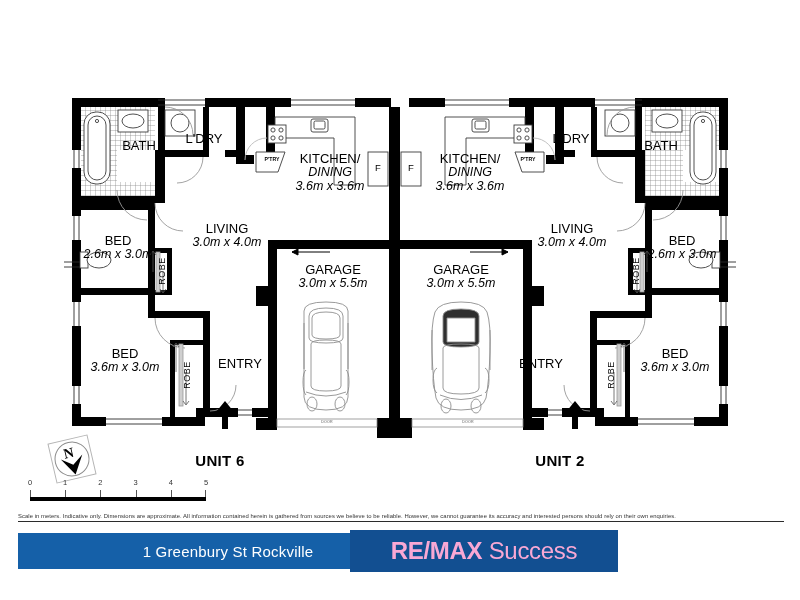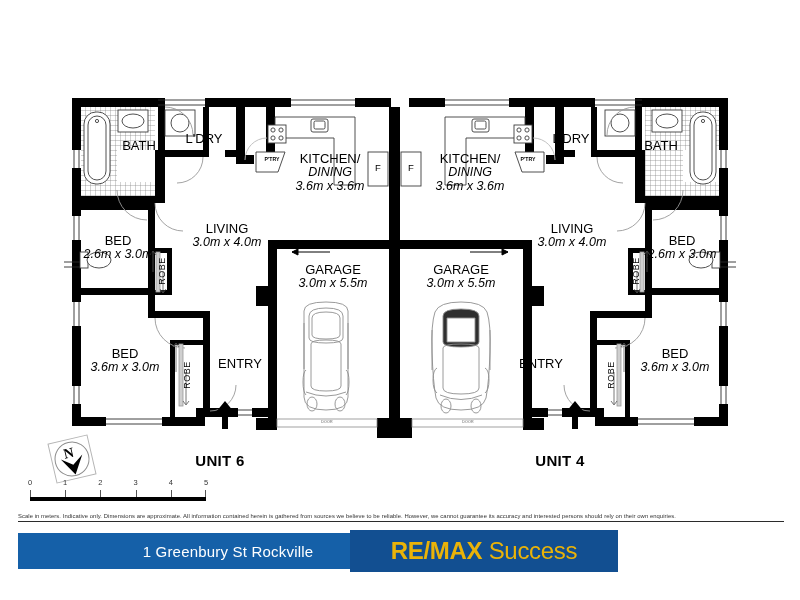--- a/index.html
+++ b/index.html
@@ -65,21 +65,21 @@
     display:flex; align-items:center; justify-content:center;
   }
   #addr-text {
     font-size:15px; color:#fff; letter-spacing:.2px;
     margin-right:180px;
   }
   #brand-bar {
     position:absolute; left:350px; top:-3px; width:268px; height:42px;
     display:flex; align-items:center; justify-content:center;
   }
-  #brand-text { font-size:24px; font-weight:bold; color:#eab308; letter-spacing:-.3px; }
+  #brand-text { font-size:24px; font-weight:bold; color:#f9a8d4; letter-spacing:-.3px; }
   #brand-text .sfx { font-weight:normal; }
 </style>
 </head>
 <body>
 
 <div id="page">
 
   <div id="plan">
     <svg width="800" height="500" viewBox="0 0 800 500" xmlns="http://www.w3.org/2000/svg">
       <defs>
@@ -486,21 +486,21 @@
       <span>ENTRY</span>
     </div>
     <div class="lbl lbl-door" style="left:468px; top:423px;">
       <span>DOOR</span>
     </div>
 
     <div class="lbl lbl-unit" style="left:220px; top:461px;">
       <span>UNIT 6</span>
     </div>
     <div class="lbl lbl-unit" style="left:560px; top:461px;">
-      <span>UNIT 4</span>
+      <span>UNIT 2</span>
     </div>
   </div>
 
   <div id="compass">
     <svg width="52" height="50" viewBox="0 0 52 50" xmlns="http://www.w3.org/2000/svg">
       <g transform="rotate(-13 26 25)">
         <rect x="6" y="5" width="40" height="40" fill="#fff" stroke="#b5b5b5" stroke-width="1"></rect>
         <circle cx="26" cy="25" r="17" fill="#fff" stroke="#8d8d8d" stroke-width="1"></circle>
         <text x="24" y="23" font-family="&quot;Liberation Serif&quot;, serif" font-size="14" font-weight="bold" fill="#000" text-anchor="middle">N</text>
         <path d="M15 23 L26 41 L37 23 L26 31 Z" fill="#000"></path>

